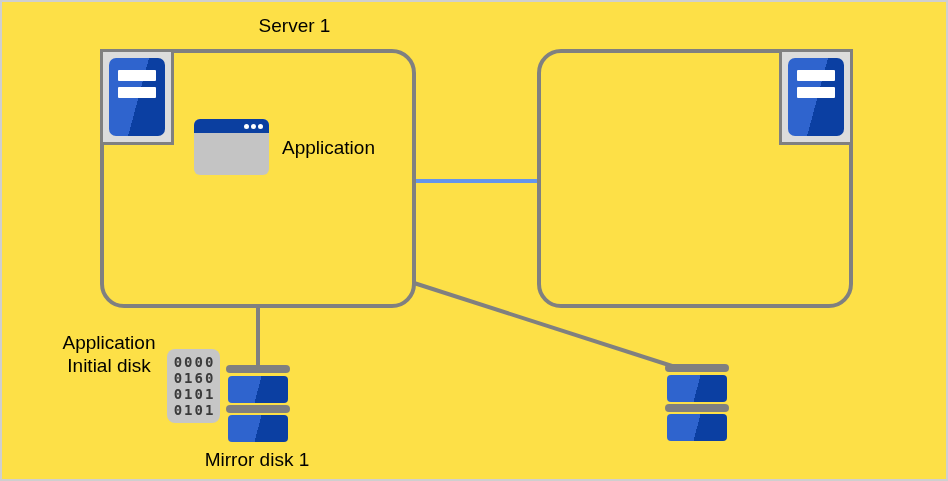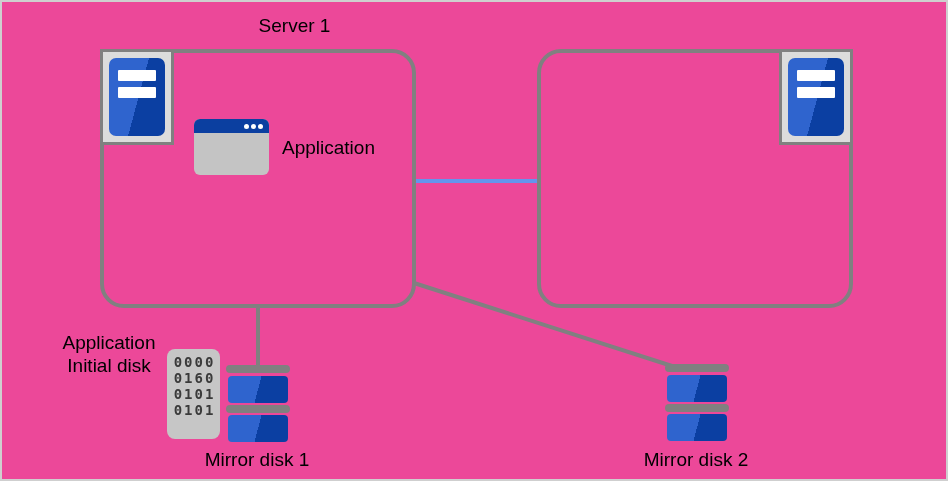--- a/index.html
+++ b/index.html
@@ -2,21 +2,21 @@
 <html style="--canvas-border: #CFCFCF; --box-border: #808080; --link-blue: #6495ED; --blue-light: #2F64CE; --blue-dark: #0B3FA2; --frame-bg: #DCDCDC; --window-body: #C4C4C4; --window-titlebar: #0B3FA0; --binary-bg: #C6C6C6; --binary-text: #3A3A3A; --cap-gray: #808080; --text-black: #000000;"><head>
 <meta charset="utf-8">
 <style>
   html, body { margin: 0; padding: 0; background: #fff; }
   * { box-sizing: border-box; }
 
   .canvas {
     position: relative;
     width: 948px;
     height: 481px;
-    background: #ec4899;
+    background: #fde047;
     border: 2px solid var(--canvas-border, #cfcfcf);
     font-family: "Liberation Sans", sans-serif;
     color: var(--text-black, #000);
     overflow: hidden;
   }
 
   
   .wires {
     position: absolute;
     left: 0; top: 0;
@@ -124,21 +124,21 @@
     width: 138px;
     text-align: center;
     font-size: 19px;
     line-height: 23px;
     z-index: 4;
   }
 
   .binary-icon {
     position: absolute;
     left: 165px; top: 347px;
-    width: 53px; height: 90px;
+    width: 53px; height: 74px;
     background: var(--binary-bg, #c6c6c6);
     border-radius: 8px;
     z-index: 3;
     padding-top: 5px;
     text-align: center;
   }
   .binary-icon span {
     display: block;
     font-family: "DejaVu Sans Mono", monospace;
     font-weight: bold;
@@ -241,15 +241,14 @@
     <div class="platter"></div>
   </div>
   <div class="disk-label" id="disk1-label">Mirror disk 1</div>
 
   <div class="disk" id="disk2">
     <div class="cap"></div>
     <div class="platter"></div>
     <div class="cap c2"></div>
     <div class="platter"></div>
   </div>
-  <div class="disk-label" id="disk2-label">Mirror disk 2</div>
 
 </div>
 
 </body></html>

